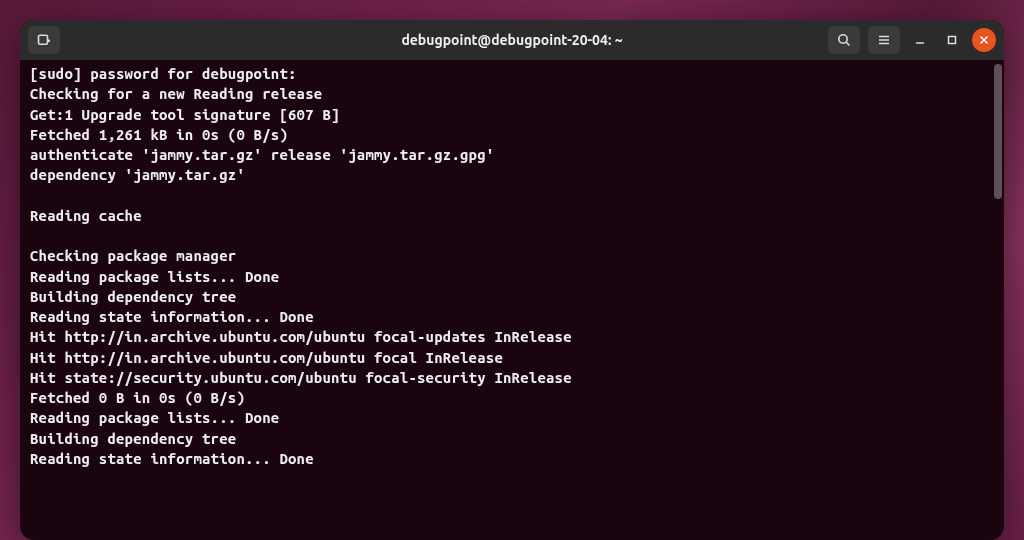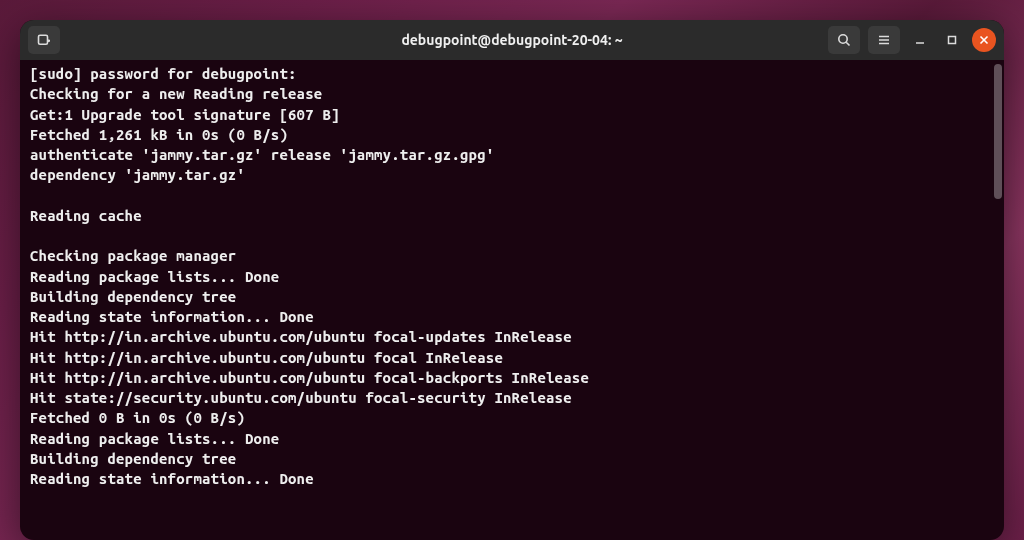--- a/index.html
+++ b/index.html
@@ -166,21 +166,20 @@
         <div class="line">dependency 'jammy.tar.gz'</div>
         <div class="line">&nbsp;</div>
         <div class="line">Reading cache</div>
         <div class="line">&nbsp;</div>
         <div class="line">Checking package manager</div>
         <div class="line">Reading package lists... Done</div>
         <div class="line">Building dependency tree</div>
         <div class="line">Reading state information... Done</div>
         <div class="line">Hit http://in.archive.ubuntu.com/ubuntu focal-updates InRelease</div>
         <div class="line">Hit http://in.archive.ubuntu.com/ubuntu focal InRelease</div>
-        <div class="line">Hit http://in.archive.ubuntu.com/ubuntu focal-backports InRelease</div>
         <div class="line">Hit state://security.ubuntu.com/ubuntu focal-security InRelease</div>
         <div class="line">Fetched 0 B in 0s (0 B/s)</div>
         <div class="line">Reading package lists... Done</div>
         <div class="line">Building dependency tree</div>
         <div class="line">Reading state information... Done</div>
         <div class="line">&nbsp;</div>
       </div>
   </div>
 
 </div>

